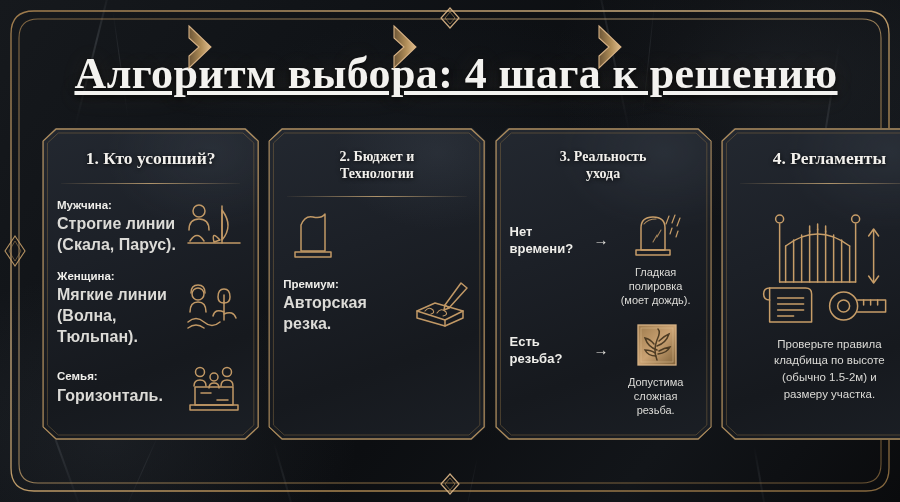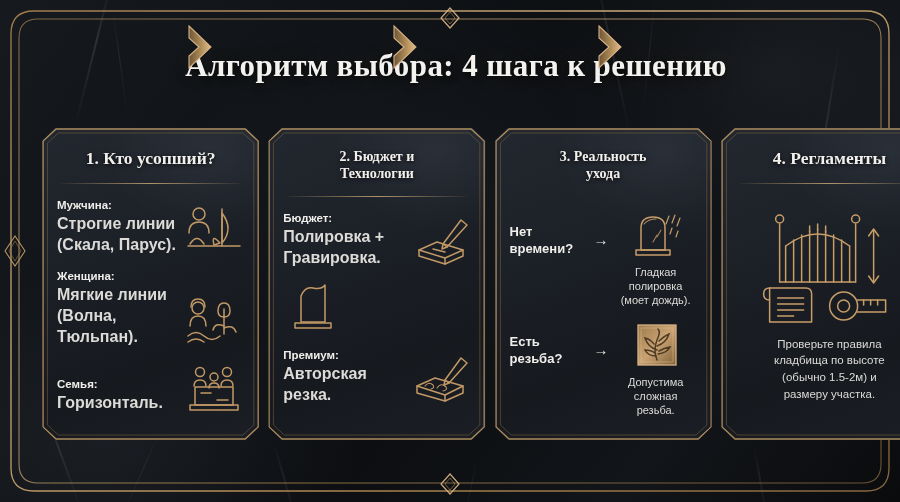--- a/index.html
+++ b/index.html
@@ -46,26 +46,27 @@
 
   
   .frame-svg { position: absolute; inset: 0; width: 900px; height: 502px; pointer-events: none; }
 
   
   .title {
     position: absolute;
     left: 12px; right: 0; top: 48px;
     text-align: center;
     font-family: "Liberation Serif", "DejaVu Serif", serif;
-    font-size: 31px;
+    font-size: 44px;
     font-weight: 700;
     color: #f3f2ef;
     letter-spacing: 0.4px;
     text-shadow: 0 2px 7px rgba(0,0,0,0.85), 0 0 22px rgba(210,170,110,0.14);
     white-space: nowrap;
+    text-decoration: underline;
   }
 
   
   .cards {
     position: absolute;
     left: 42px;
     top: 128px;
     width: 896px;
     height: 312px;
     display: flex;
@@ -111,21 +112,21 @@
     height: 1px;
     margin: 11px 4px 14px 4px;
     background: linear-gradient(to right, rgba(198,160,108,0.05), rgba(214,178,124,0.78), rgba(198,160,108,0.05));
   }
 
   .card-body { flex: 1 1 auto; position: relative; }
 
   
   .row {
     display: flex;
-    align-items: flex-end;
+    align-items: center;
     justify-content: space-between;
     gap: 6px;
     margin-bottom: 14px;
   }
   .row:last-child { margin-bottom: 0; }
   .row-text { flex: 1 1 auto; min-width: 0; }
   .row-lbl {
     font-size: 11.5px;
     font-weight: 700;
     color: #efeeea;
@@ -336,39 +337,20 @@
       </div>
 
       <div class="card-title two-line">
         <span>2. Бюджет и</span><br>
         <span>Технологии</span>
       </div>
       <div class="divider"></div>
 
       <div class="card-body">
 
-        <div class="row">
-          <div class="row-text">
-            <div class="row-lbl">Бюджет:</div>
-            <div class="row-desc">Полировка +</div>
-            <div class="row-desc">Гравировка.</div>
-          </div>
-          <div class="row-icon">
-            <svg viewBox="0 0 60 52">
-              <g fill="none" stroke="#c79d68" stroke-width="1.5" stroke-linecap="round" stroke-linejoin="round">
-                <path d="M 8,34 L 26,26 L 52,34 L 34,42 Z"></path>
-                <path d="M 8,34 L 8,40 L 34,48 L 52,40 L 52,34"></path>
-                <path d="M 34,42 L 34,48"></path>
-                <path d="M 22,33 L 34,36"></path>
-                <path d="M 50,4 L 56,9 L 36,31 L 31,33 L 32,28 Z"></path>
-                <path d="M 36,31 L 32,28"></path>
-              </g>
-            </svg>
-          </div>
-        </div>
 
         <div class="row">
           <div class="row-icon">
             <svg viewBox="0 0 60 52">
               <g fill="none" stroke="#c79d68" stroke-width="1.5" stroke-linecap="round" stroke-linejoin="round">
                 <path d="M 18,40 L 18,14 Q 22,4 30,6 Q 38,8 42,3 L 42,40 Z"></path>
                 <path d="M 12,41 L 48,41 L 48,46 L 12,46 Z"></path>
               </g>
             </svg>
           </div>

